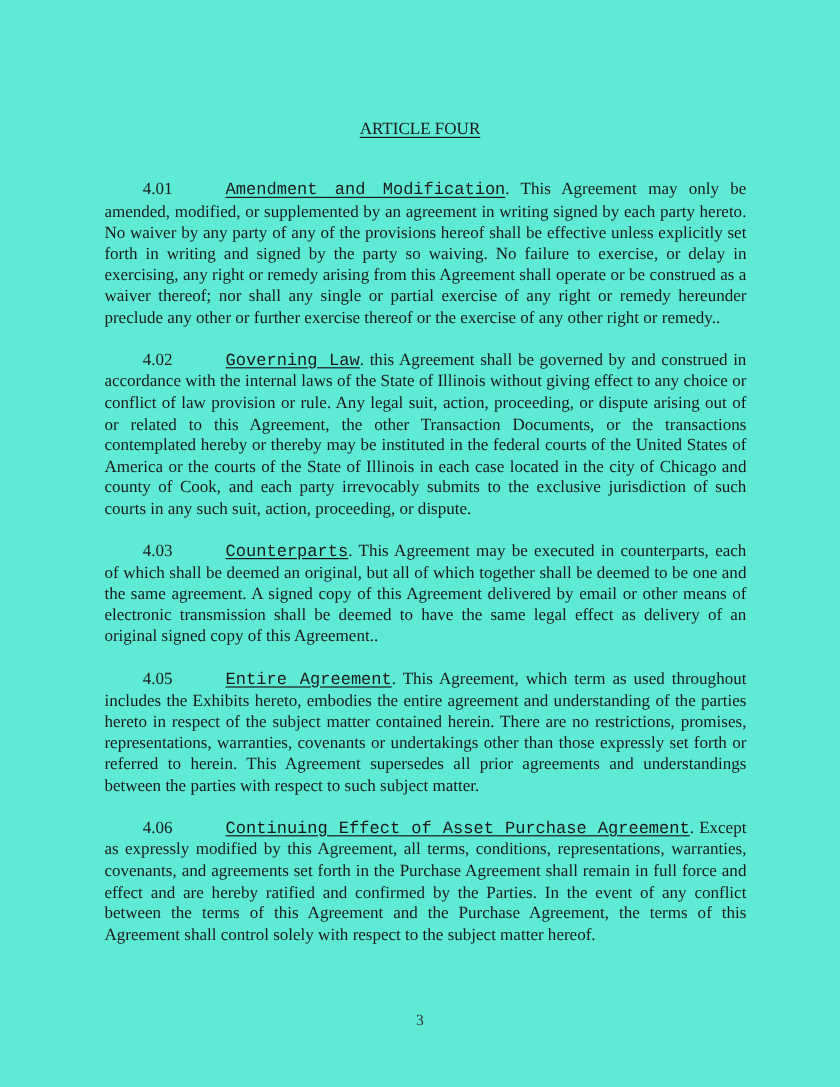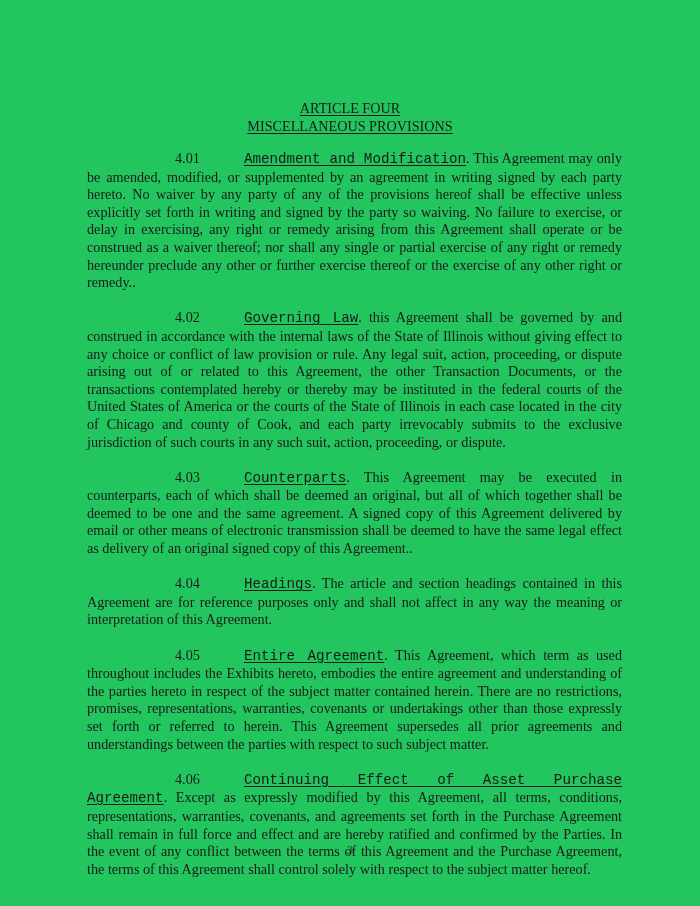--- a/index.html
+++ b/index.html
@@ -1,61 +1,57 @@
 <!DOCTYPE html>
 <html><head>
 <meta charset="utf-8">
 <style>
   html, body { margin: 0; padding: 0; background: #ffffff; }
   body { width: 700px; height: 906px; position: relative; overflow: hidden; }
   .page {
     position: absolute; left: 0; top: 0; width: 700px; height: 906px;
-    background: #22c55e; color: #1a1a1a;
+    background: #5eead4; color: #1a1a1a;
     font-family: "Liberation Serif", "DejaVu Serif", serif;
     font-size: 14.2px;
   }
   .title {
     position: absolute; top: 100px; left: 0; width: 700px;
     text-align: center; line-height: 17.5px; font-size: 14.2px;
   }
   .title div span { text-decoration: underline; text-underline-offset: 2px; }
   .body { position: absolute; left: 87px; width: 535px; top: 150px; }
   .section {
     text-align: justify; line-height: 17.6px; margin: 0 0 17.6px 0;
   }
-  .num { display: inline-block; margin-left: 88px; width: 69px; }
+  .num { display: inline-block; margin-left: 32px; width: 69px; }
   .heading { text-decoration: underline; text-underline-offset: 2px; font-family: Liberation Mono, monospace; }
   .page-number {
     position: absolute; top: 842px; left: 0; width: 700px;
     text-align: center; font-size: 13px; color: #333;
   }
 </style>
 </head>
 <body>
 
 <div class="page">
   <div class="title">
     <div><span>ARTICLE FOUR</span></div>
-    <div><span>MISCELLANEOUS PROVISIONS</span></div>
   </div>
 
   <div class="body">
     <p class="section">
       <span class="num">4.01</span><span class="heading">Amendment and Modification</span><span>.  This Agreement may only be amended, modified, or supplemented by an agreement in writing signed by each party hereto. No waiver by any party of any of the provisions hereof shall be effective unless explicitly set forth in writing and signed by the party so waiving. No failure to exercise, or delay in exercising, any right or remedy arising from this Agreement shall operate or be construed as a waiver thereof; nor shall any single or partial exercise of any right or remedy hereunder preclude any other or further exercise thereof or the exercise of any other right or remedy..</span>
     </p>
     <p class="section">
       <span class="num">4.02</span><span class="heading">Governing Law</span><span>.  this Agreement shall be governed by and construed in accordance with the internal laws of the State of Illinois without giving effect to any choice or conflict of law provision or rule. Any legal suit, action, proceeding, or dispute arising out of or related to this Agreement, the other Transaction Documents, or the transactions contemplated hereby or thereby may be instituted in the federal courts of the United States of America or the courts of the State of Illinois in each case located in the city of Chicago and county of Cook, and each party irrevocably submits to the exclusive jurisdiction of such courts in any such suit, action, proceeding, or dispute.</span>
     </p>
     <p class="section">
       <span class="num">4.03</span><span class="heading">Counterparts</span><span>.  This Agreement may be executed in counterparts, each of which shall be deemed an original, but all of which together shall be deemed to be one and the same agreement. A signed copy of this Agreement delivered by email or other means of electronic transmission shall be deemed to have the same legal effect as delivery of an original signed copy of this Agreement..</span>
     </p>
     <p class="section">
-      <span class="num">4.04</span><span class="heading">Headings</span><span>.  The article and section headings contained in this Agreement are for reference purposes only and shall not affect in any way the meaning or interpretation of this Agreement.</span>
-    </p>
-    <p class="section">
       <span class="num">4.05</span><span class="heading">Entire Agreement</span><span>.  This Agreement, which term as used throughout includes the Exhibits hereto, embodies the entire agreement and understanding of the parties hereto in respect of the subject matter contained herein.  There are no restrictions, promises, representations, warranties, covenants or undertakings other than those expressly set forth or referred to herein.  This Agreement supersedes all prior agreements and understandings between the parties with respect to such subject matter.</span>
     </p>
     <p class="section">
       <span class="num">4.06</span><span class="heading">Continuing Effect of Asset Purchase Agreement</span><span>.    Except as expressly modified by this Agreement, all terms, conditions, representations, warranties, covenants, and agreements set forth in the Purchase Agreement shall remain in full force and effect and are hereby ratified and confirmed by the Parties. In the event of any conflict between the terms of this Agreement and the Purchase Agreement, the terms of this Agreement shall control solely with respect to the subject matter hereof.</span>
     </p>
   </div>
 
   <div class="page-number">3</div>
 </div>
 

